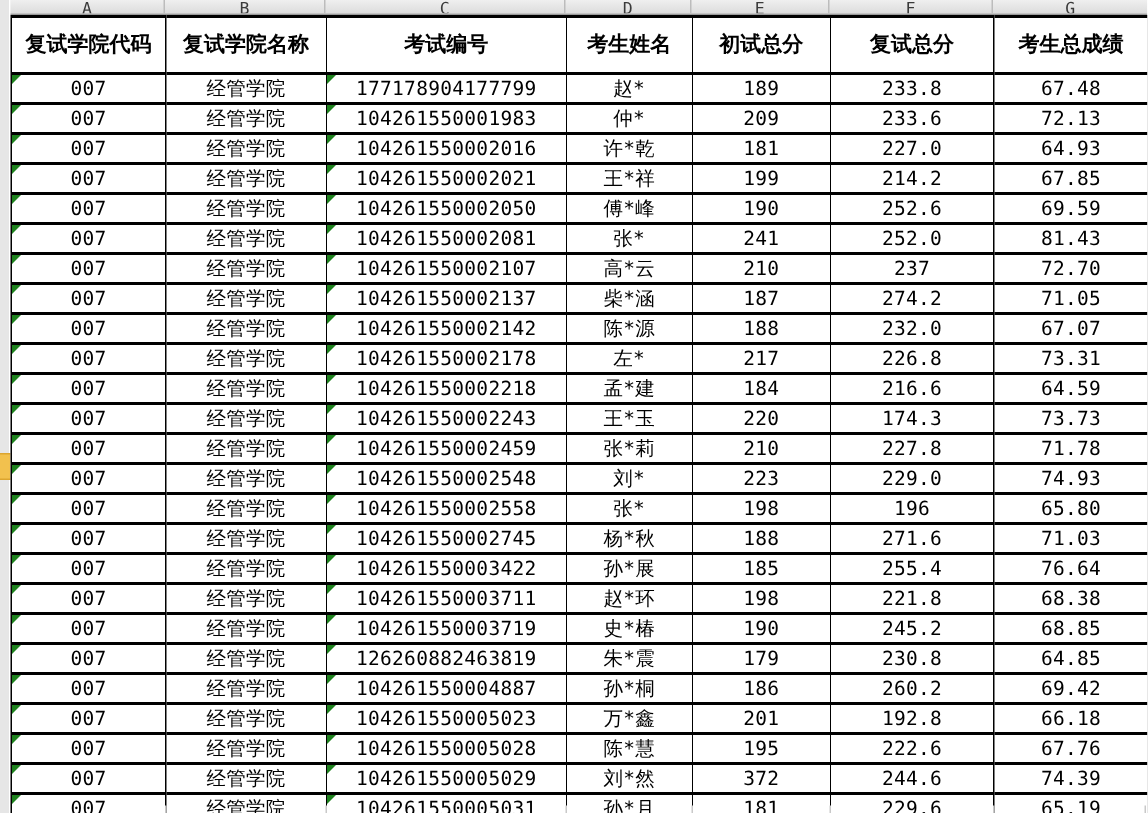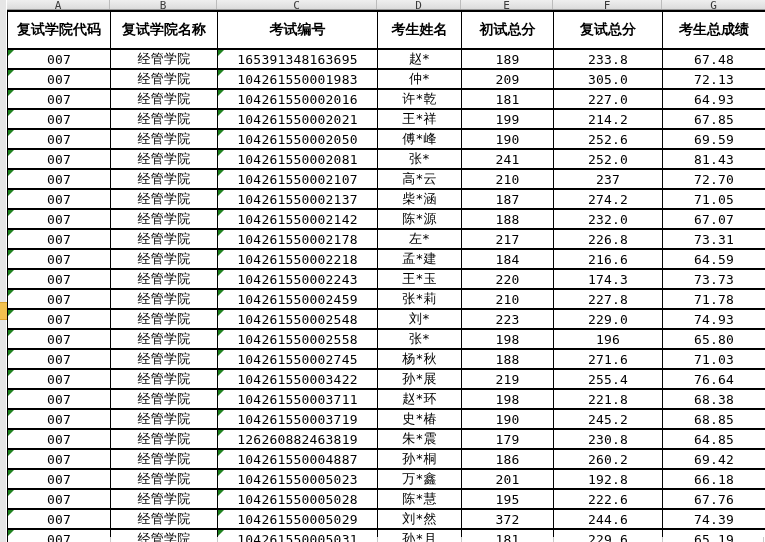--- a/index.html
+++ b/index.html
@@ -132,33 +132,33 @@
         <th>考生姓名</th>
         <th>初试总分</th>
         <th>复试总分</th>
         <th>考生总成绩</th>
       </tr>
     </thead>
     <tbody>
         <tr>
       <td><span class="tri"></span><span>007</span></td>
       <td><span>经管学院</span></td>
-      <td><span class="tri"></span><span>165391348163695</span></td>
+      <td><span class="tri"></span><span>177178904177799</span></td>
       <td><span>赵*</span></td>
       <td><span>189</span></td>
       <td><span>233.8</span></td>
       <td><span>67.48</span></td>
     </tr>
         <tr>
       <td><span class="tri"></span><span>007</span></td>
       <td><span>经管学院</span></td>
       <td><span class="tri"></span><span>104261550001983</span></td>
       <td><span>仲*</span></td>
       <td><span>209</span></td>
-      <td><span>305.0</span></td>
+      <td><span>233.6</span></td>
       <td><span>72.13</span></td>
     </tr>
         <tr>
       <td><span class="tri"></span><span>007</span></td>
       <td><span>经管学院</span></td>
       <td><span class="tri"></span><span>104261550002016</span></td>
       <td><span>许*乾</span></td>
       <td><span>181</span></td>
       <td><span>227.0</span></td>
       <td><span>64.93</span></td>
@@ -278,21 +278,21 @@
       <td><span>杨*秋</span></td>
       <td><span>188</span></td>
       <td><span>271.6</span></td>
       <td><span>71.03</span></td>
     </tr>
         <tr>
       <td><span class="tri"></span><span>007</span></td>
       <td><span>经管学院</span></td>
       <td><span class="tri"></span><span>104261550003422</span></td>
       <td><span>孙*展</span></td>
-      <td><span>219</span></td>
+      <td><span>185</span></td>
       <td><span>255.4</span></td>
       <td><span>76.64</span></td>
     </tr>
         <tr>
       <td><span class="tri"></span><span>007</span></td>
       <td><span>经管学院</span></td>
       <td><span class="tri"></span><span>104261550003711</span></td>
       <td><span>赵*环</span></td>
       <td><span>198</span></td>
       <td><span>221.8</span></td>

